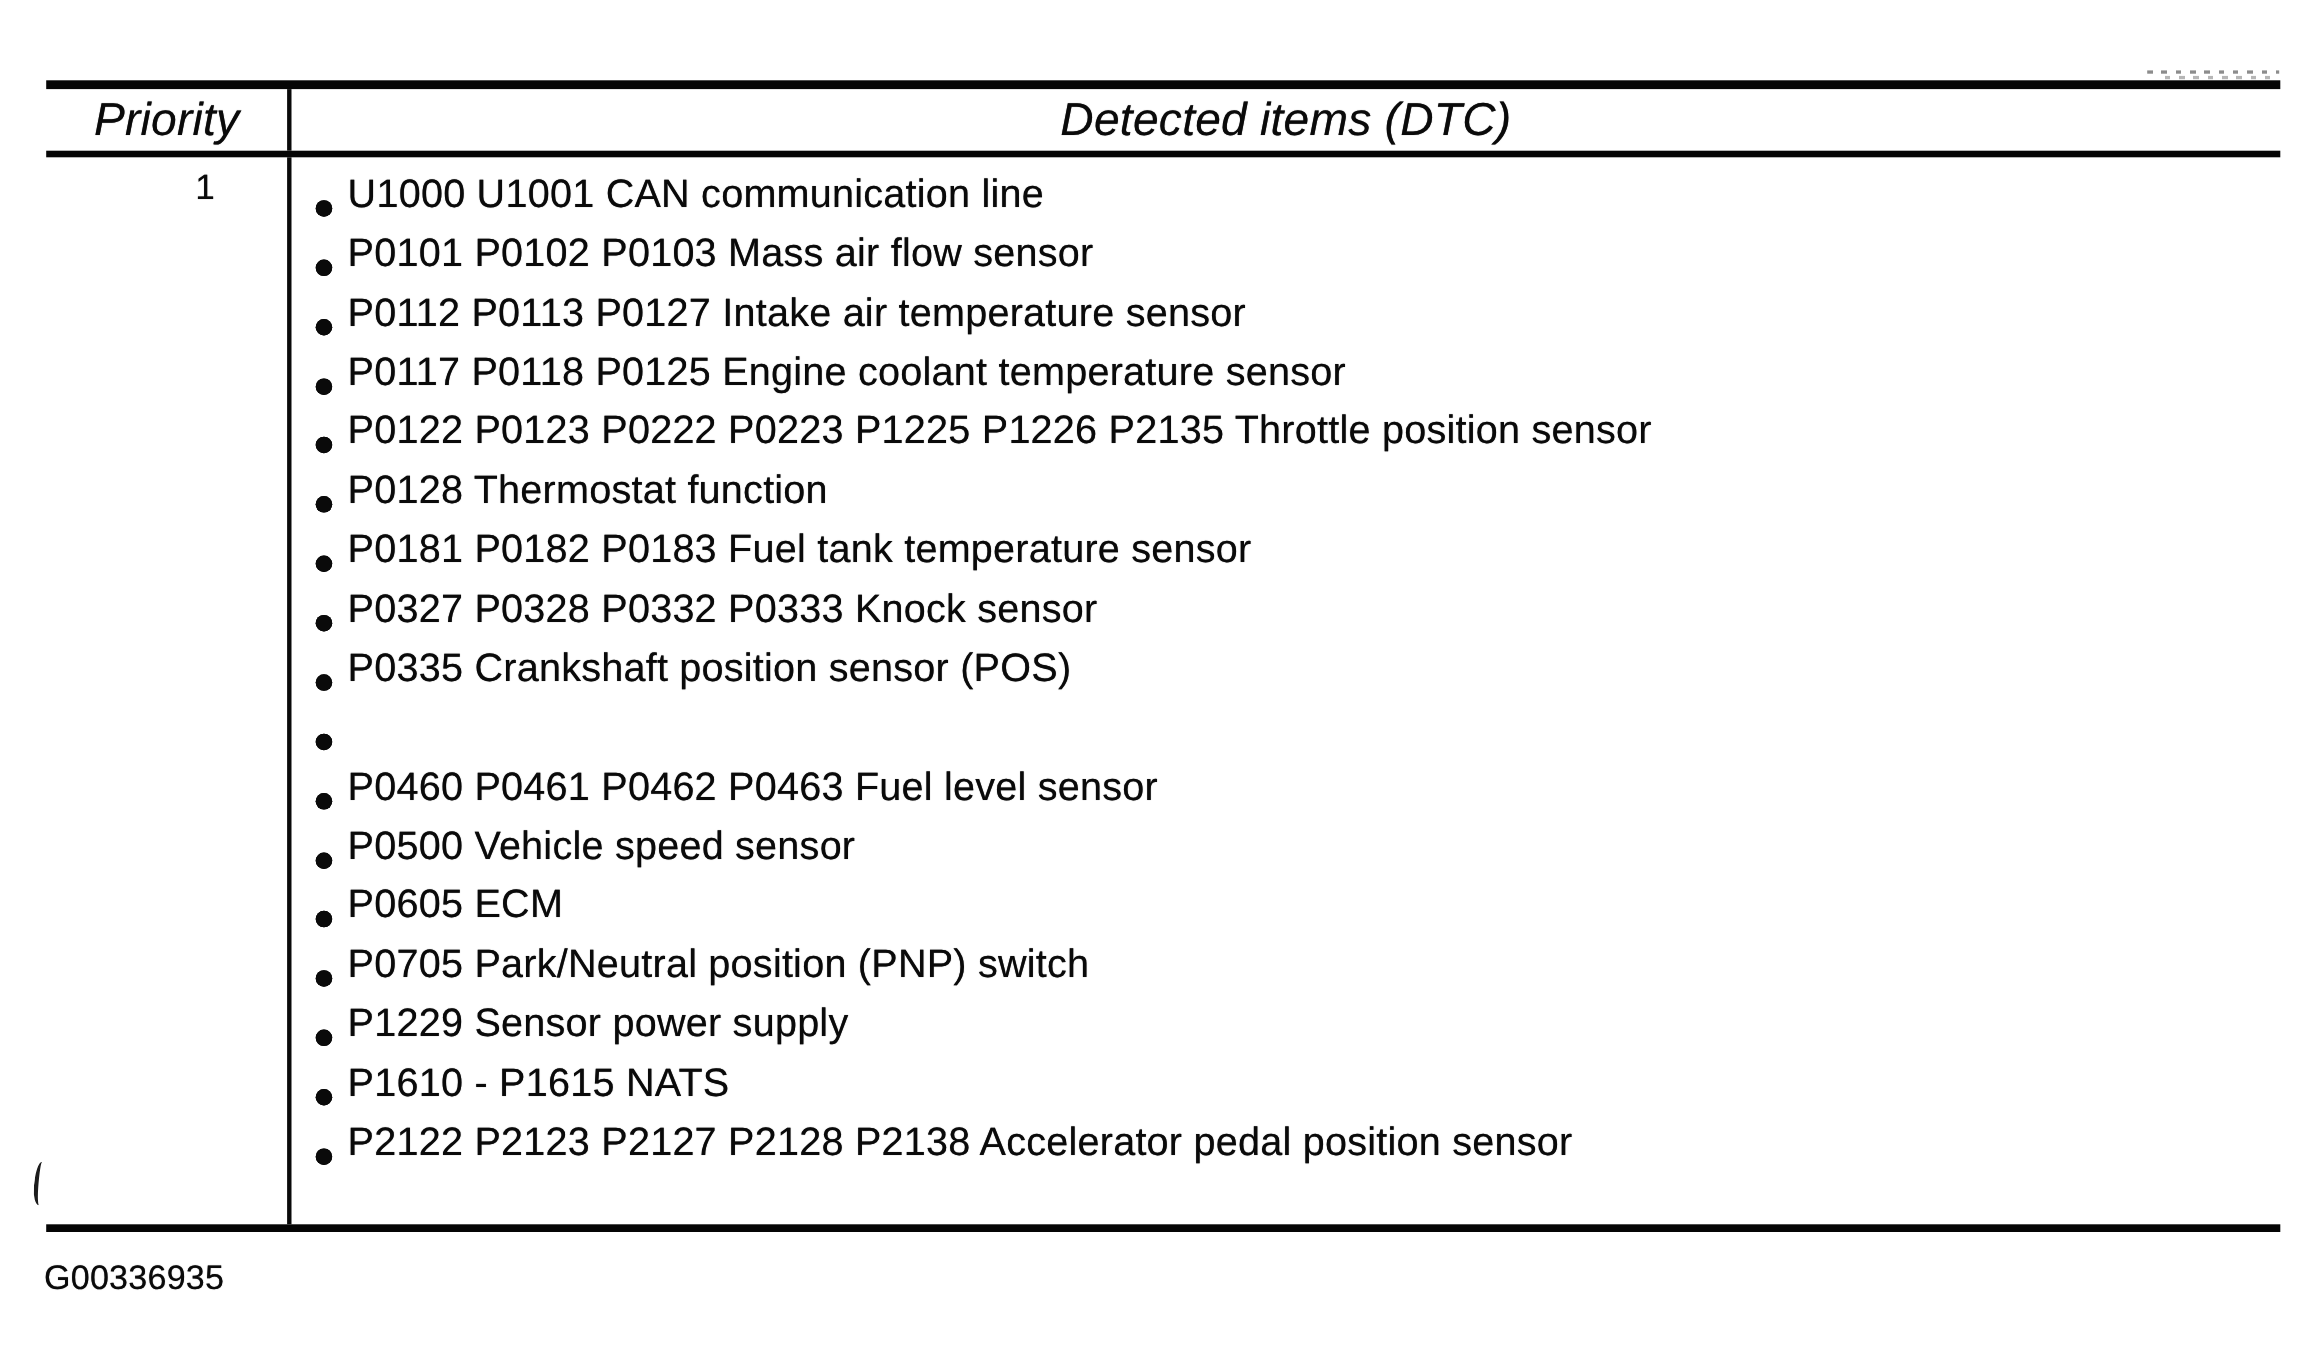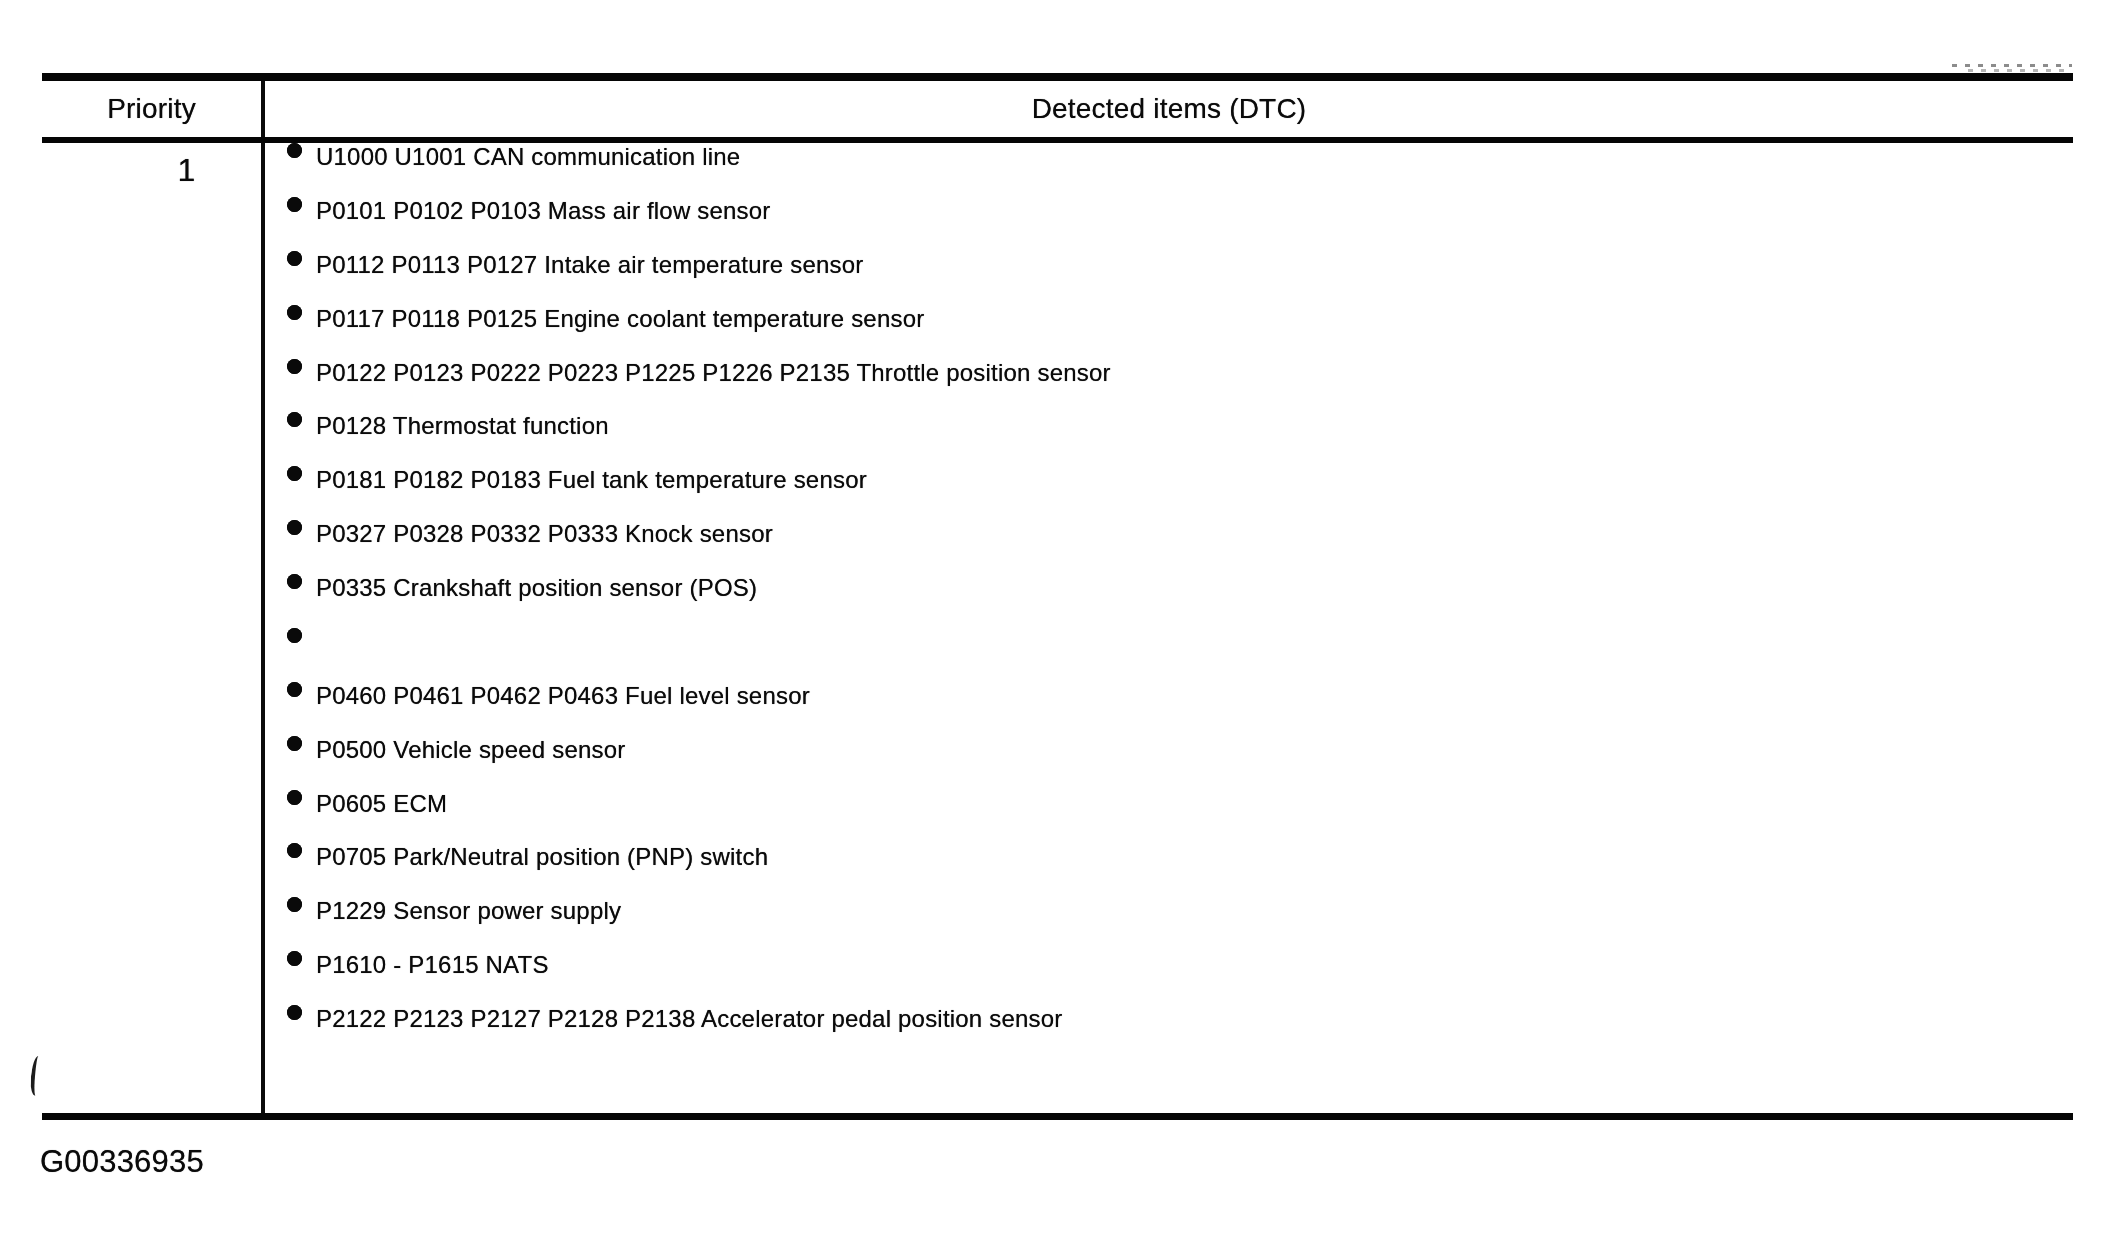--- a/index.html
+++ b/index.html
@@ -33,21 +33,22 @@
 
   .header-row {
     display: flex;
     height: 56px;
     border-bottom: 6px solid #050505;
   }
   .header-cell {
     display: flex;
     align-items: center;
     justify-content: center;
-    font-size: 28px;
+    font-size: 42px;
+    font-style: italic;
   }
   .priority-col {
     width: 223px;
     flex: none;
     border-right: 4px solid #0a0a0a;
     box-sizing: border-box;
   }
   .items-col {
     flex: 1;
   }
@@ -67,22 +68,22 @@
     padding-left: 70px; 
   }
   .items-cell {
     flex: 1;
     padding-left: 22px;
     box-sizing: border-box;
   }
   .dtc-item {
     height: 53.89px;
     display: flex;
-    align-items: flex-start;
-    font-size: 24px;
+    align-items: flex-end;
+    font-size: 36px;
     white-space: nowrap;
   }
   .bullet-icon {
     flex: none;
     width: 15px;
     height: 15px;
     border-radius: 50%;
     background: #0a0a0a;
     margin-right: 14px;
     box-shadow: 0 0 0.5px #000;

